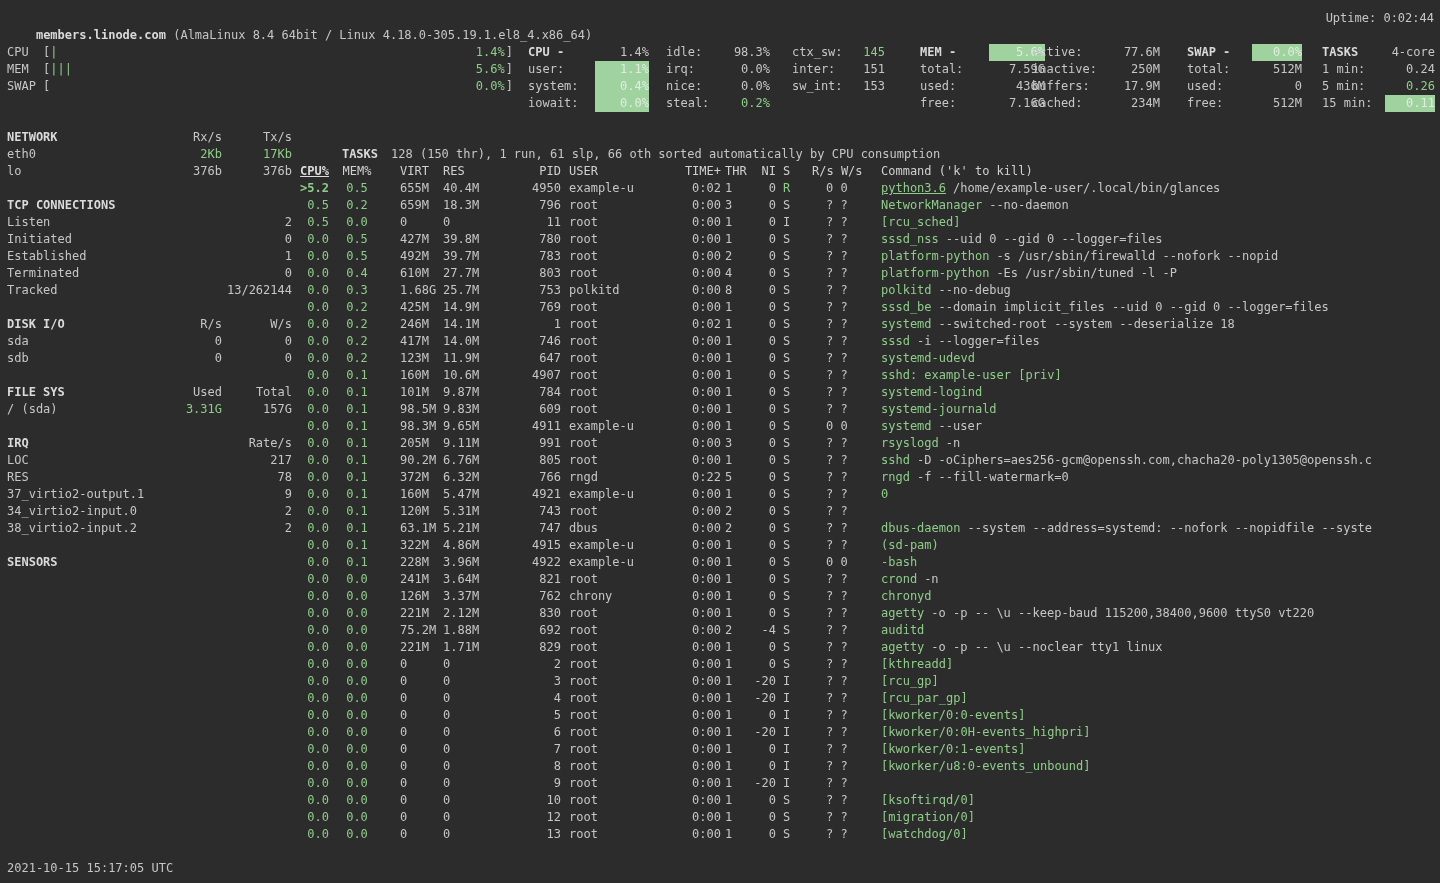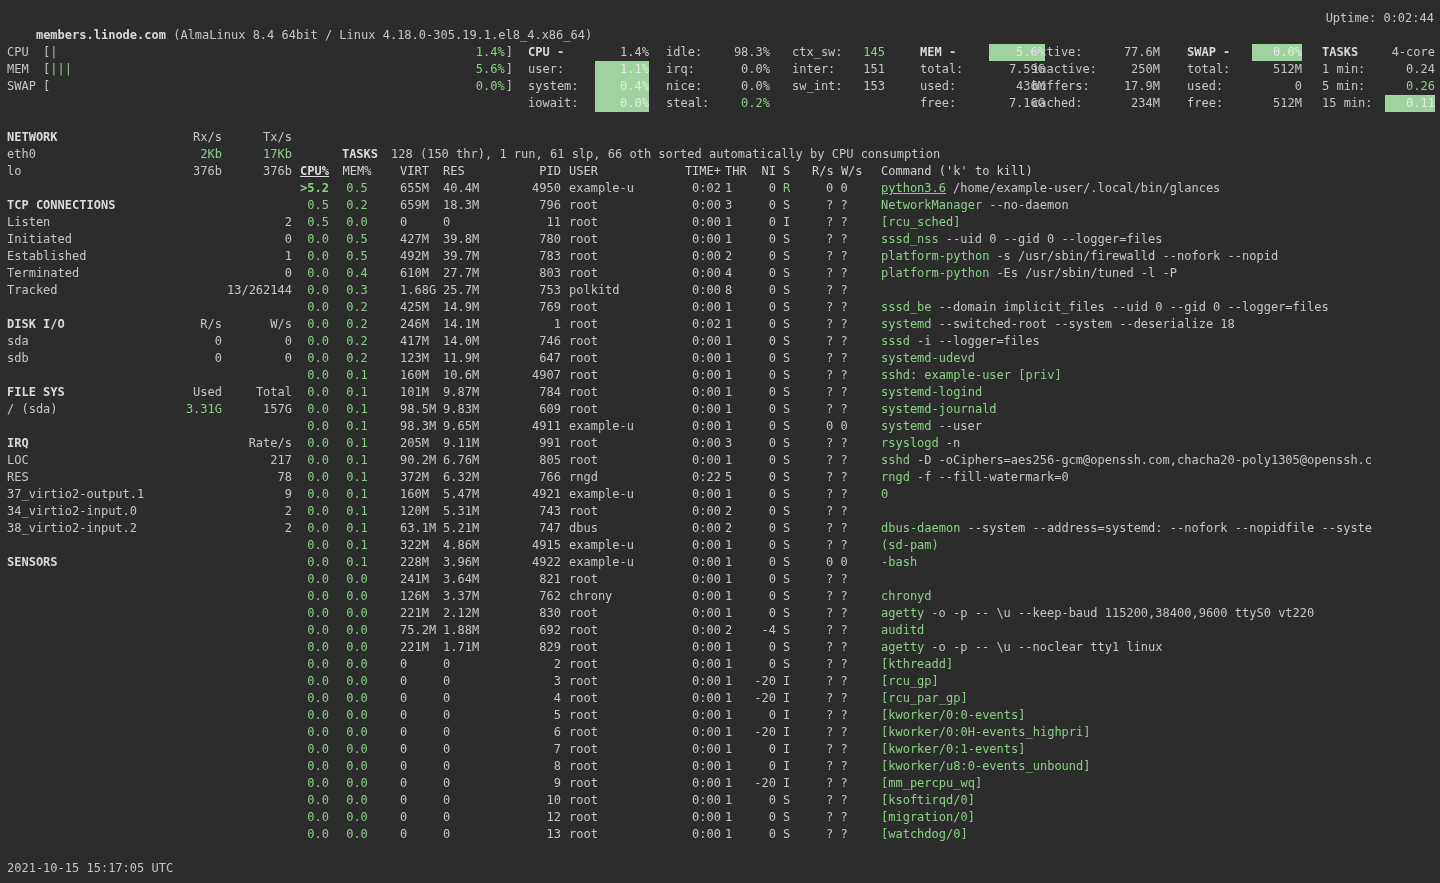--- a/index.html
+++ b/index.html
@@ -567,20 +567,21 @@
           <span class="c-user">polkitd</span>
           <span class="c-time">0:00</span>
           <span class="gp4"></span>
           <span class="c-thr">8</span>
           <span class="c-ni">0</span>
           <span class="gp5"></span>
           <span class="c-s">S</span>
           <span class="gp6"></span>
           <span class="c-io">? ?</span>
           <span class="gp7"></span>
+          <span class="c-cmd"><span class="g">polkitd</span><span class="args">--no-debug</span></span>
         </div>
 
         <div class="prow">
           <span class="c-cpu">0.0</span>
           <span class="gp1"></span>
           <span class="c-mem">0.2</span>
           <span class="gp2"></span>
           <span class="c-virt">425M</span>
           <span class="c-res">14.9M</span>
           <span class="c-pid">769</span>
@@ -939,20 +940,21 @@
           <span class="c-user">root</span>
           <span class="c-time">0:00</span>
           <span class="gp4"></span>
           <span class="c-thr">1</span>
           <span class="c-ni">0</span>
           <span class="gp5"></span>
           <span class="c-s">S</span>
           <span class="gp6"></span>
           <span class="c-io">? ?</span>
           <span class="gp7"></span>
+          <span class="c-cmd"><span class="g">crond</span><span class="args">-n</span></span>
         </div>
 
         <div class="prow">
           <span class="c-cpu">0.0</span>
           <span class="gp1"></span>
           <span class="c-mem">0.0</span>
           <span class="gp2"></span>
           <span class="c-virt">126M</span>
           <span class="c-res">3.37M</span>
           <span class="c-pid">762</span>
@@ -1202,21 +1204,20 @@
           <span class="c-user">root</span>
           <span class="c-time">0:00</span>
           <span class="gp4"></span>
           <span class="c-thr">1</span>
           <span class="c-ni">-20</span>
           <span class="gp5"></span>
           <span class="c-s">I</span>
           <span class="gp6"></span>
           <span class="c-io">? ?</span>
           <span class="gp7"></span>
-          <span class="c-cmd"><span class="g">[mm_percpu_wq]</span><span class="args"></span></span>
         </div>
 
         <div class="prow">
           <span class="c-cpu">0.0</span>
           <span class="gp1"></span>
           <span class="c-mem">0.0</span>
           <span class="gp2"></span>
           <span class="c-virt">0</span>
           <span class="c-res">0</span>
           <span class="c-pid">10</span>

